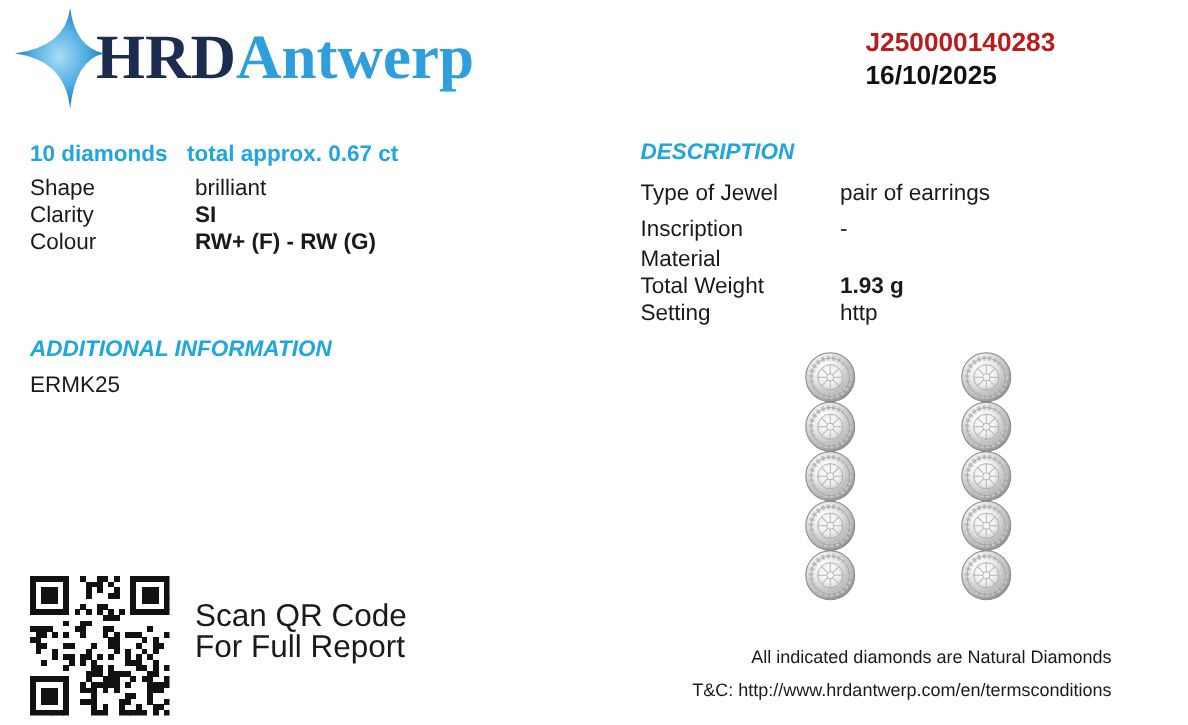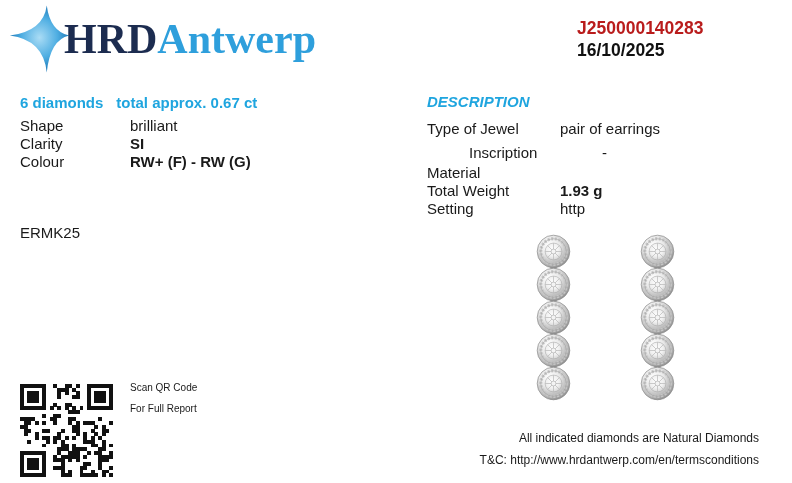--- a/index.html
+++ b/index.html
@@ -1,17 +1,17 @@
 <!DOCTYPE html>
 <html><head>
 <meta charset="utf-8">
 <style>
   html,body{margin:0;padding:0;background:#fff;}
   .page{position:relative;width:756px;height:483px;background:#ffffff;overflow:hidden;
-        font-family:"Liberation Sans",sans-serif;color:#1a1a1a;padding-left:18px;}
+        font-family:"Liberation Sans",sans-serif;color:#1a1a1a;}
 
   
   .logo{position:absolute;left:6px;top:2px;display:flex;align-items:center;}
   .logo-star{display:block;}
   .logo-text{margin-left:-8px;font-family:"Liberation Serif",serif;font-weight:bold;
              font-size:42px;line-height:1;white-space:nowrap;}
   .logo-hrd{color:#1c2c50;}
   .logo-antwerp{color:#2e9fdc;}
 
   
@@ -27,28 +27,28 @@
   .summary{position:absolute;left:20px;top:94px;font-size:15px;}
   .summary-title{color:#1fa5df;font-weight:bold;line-height:18px;margin-bottom:5px;}
   .summary-title .t2{margin-left:13px;}
   .summary .kv-row{line-height:18px;}
   .summary .kv-label{width:110px;}
 
   .description{position:absolute;left:427px;top:93px;font-size:15px;}
   .section-heading{color:#1fa5df;font-weight:bold;line-height:18px;margin-bottom:6px;font-style:italic;}
   .description .kv-label{width:133px;}
   .row-24{line-height:24px;}
-  .row-23{line-height:23px;margin-left:42px;}
+  .row-23{line-height:23px;}
   .row-18{line-height:18px;}
 
   .additional{position:absolute;left:20px;top:224px;font-size:15px;}
   .additional .value{line-height:18px;}
 
   .qr-svg{position:absolute;left:20px;top:384px;}
-  .qr-caption{position:absolute;left:130px;top:377px;font-size:10px;line-height:21px;}
+  .qr-caption{position:absolute;left:130px;top:400px;font-size:21px;line-height:21px;}
 
   .earrings{position:absolute;left:536px;top:234px;}
 
   .footer{position:absolute;right:15px;top:427px;font-size:12px;line-height:22px;text-align:right;}
 </style>
 </head>
 <body>
 
 <div class="page">
 
@@ -65,21 +65,21 @@
     </svg>
     <div class="logo-text"><span class="logo-hrd">HRD</span><span class="logo-antwerp">Antwerp</span></div>
   </div>
 
   <div class="report-meta">
     <div class="report-number">J250000140283</div>
     <div class="report-date">16/10/2025</div>
   </div>
 
   <div class="summary">
-    <div class="summary-title"><span>6 diamonds</span><span class="t2">total approx. 0.67 ct</span></div>
+    <div class="summary-title"><span>10 diamonds</span><span class="t2">total approx. 0.67 ct</span></div>
     <div class="kv-row">
       <span class="kv-label">Shape</span><span>brilliant</span>
     </div>
     <div class="kv-row">
       <span class="kv-label">Clarity</span><span class="bold">SI</span>
     </div>
     <div class="kv-row">
       <span class="kv-label">Colour</span><span class="bold">RW+ (F) - RW (G)</span>
     </div>
   </div>
@@ -97,20 +97,21 @@
     </div>
     <div class="kv-row row-18">
       <span class="kv-label">Total Weight</span><span class="bold">1.93 g</span>
     </div>
     <div class="kv-row row-18">
       <span class="kv-label">Setting</span><span>http</span>
     </div>
   </div>
 
   <div class="additional">
+    <div class="section-heading">ADDITIONAL INFORMATION</div>
     <div class="value">ERMK25</div>
   </div>
 
   <svg class="earrings" width="140" height="168" viewBox="0 0 140 168" role="img">
     <defs>
       <radialGradient id="metalGrad" cx="38%" cy="32%" r="75%">
         <stop offset="0%" stop-color="#ffffff"></stop>
         <stop offset="40%" stop-color="#e9e9e9"></stop>
         <stop offset="78%" stop-color="#b4b4b4"></stop>
         <stop offset="100%" stop-color="#868686"></stop>

